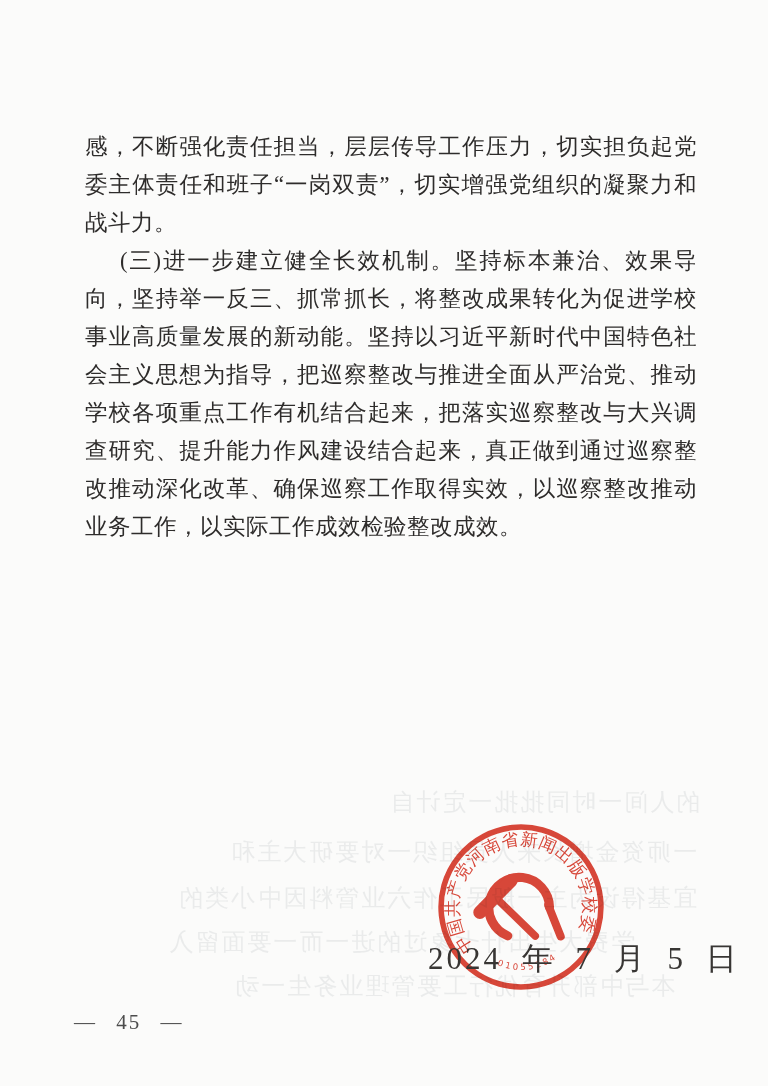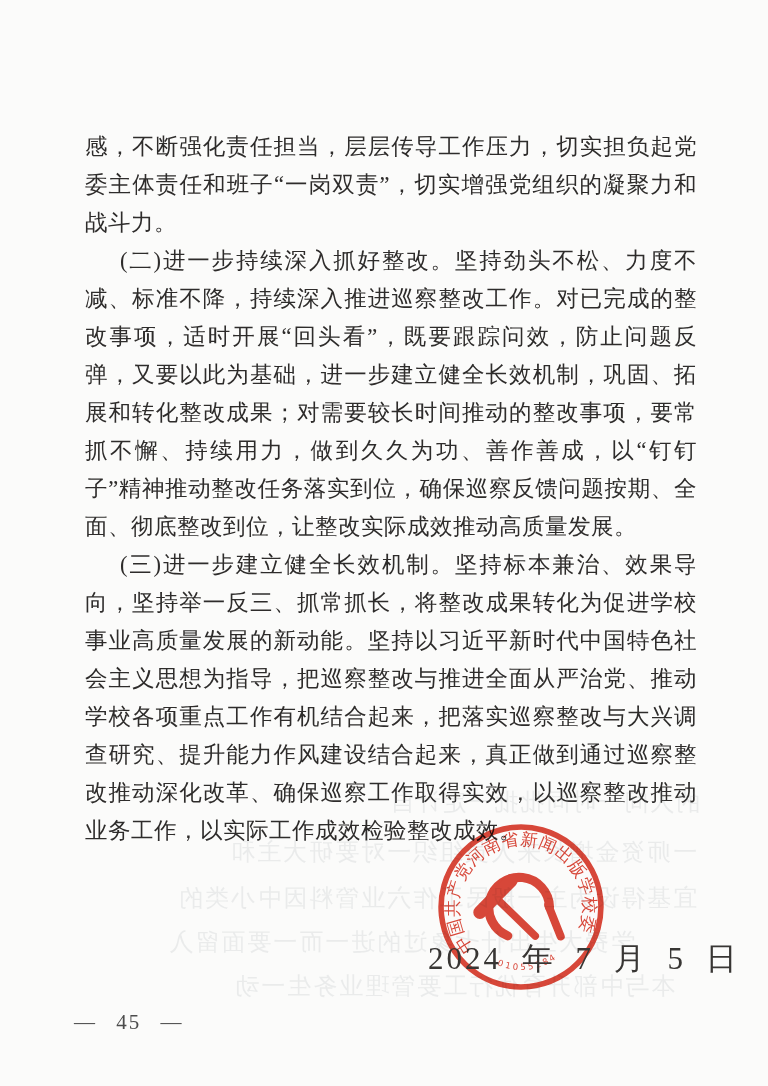--- a/index.html
+++ b/index.html
@@ -65,21 +65,20 @@
     white-space:nowrap;
   }
 </style>
 </head>
 <body>
 
 <div class="page">
 
   <div class="body-text">
     <p>感，不断强化责任担当，层层传导工作压力，切实担负起党委主体责任和班子“一岗双责”，切实增强党组织的凝聚力和战斗力。</p>
-    <p class="indent">(二)进一步持续深入抓好整改。坚持劲头不松、力度不减、标准不降，持续深入推进巡察整改工作。对已完成的整改事项，适时开展“回头看”，既要跟踪问效，防止问题反弹，又要以此为基础，进一步建立健全长效机制，巩固、拓展和转化整改成果；对需要较长时间推动的整改事项，要常抓不懈、持续用力，做到久久为功、善作善成，以“钉钉子”精神推动整改任务落实到位，确保巡察反馈问题按期、全面、彻底整改到位，让整改实际成效推动高质量发展。</p>
     <p class="indent">(三)进一步建立健全长效机制。坚持标本兼治、效果导向，坚持举一反三、抓常抓长，将整改成果转化为促进学校事业高质量发展的新动能。坚持以习近平新时代中国特色社会主义思想为指导，把巡察整改与推进全面从严治党、推动学校各项重点工作有机结合起来，把落实巡察整改与大兴调查研究、提升能力作风建设结合起来，真正做到通过巡察整改推动深化改革、确保巡察工作取得实效，以巡察整改推动业务工作，以实际工作成效检验整改成效。</p>
   </div>
 
   <div class="ghost-line" style="top:786px;left:185px;width:515px;">的人间一时同批批一定计自</div>
   <div class="ghost-line" style="top:836px;left:75px;width:622px;">一师资金增长来人员组织一对要研大主和</div>
   <div class="ghost-line" style="top:882px;left:75px;width:622px;">宜基得设为主一般民工作六业管料因中小类的</div>
   <div class="ghost-line" style="top:926px;left:75px;width:560px;">学费大生出什七象过的进一而一要面留入</div>
   <div class="ghost-line" style="top:970px;left:75px;width:600px;">本与中部升育优行工要管理业务生一动</div>
 
   <div class="seal">

